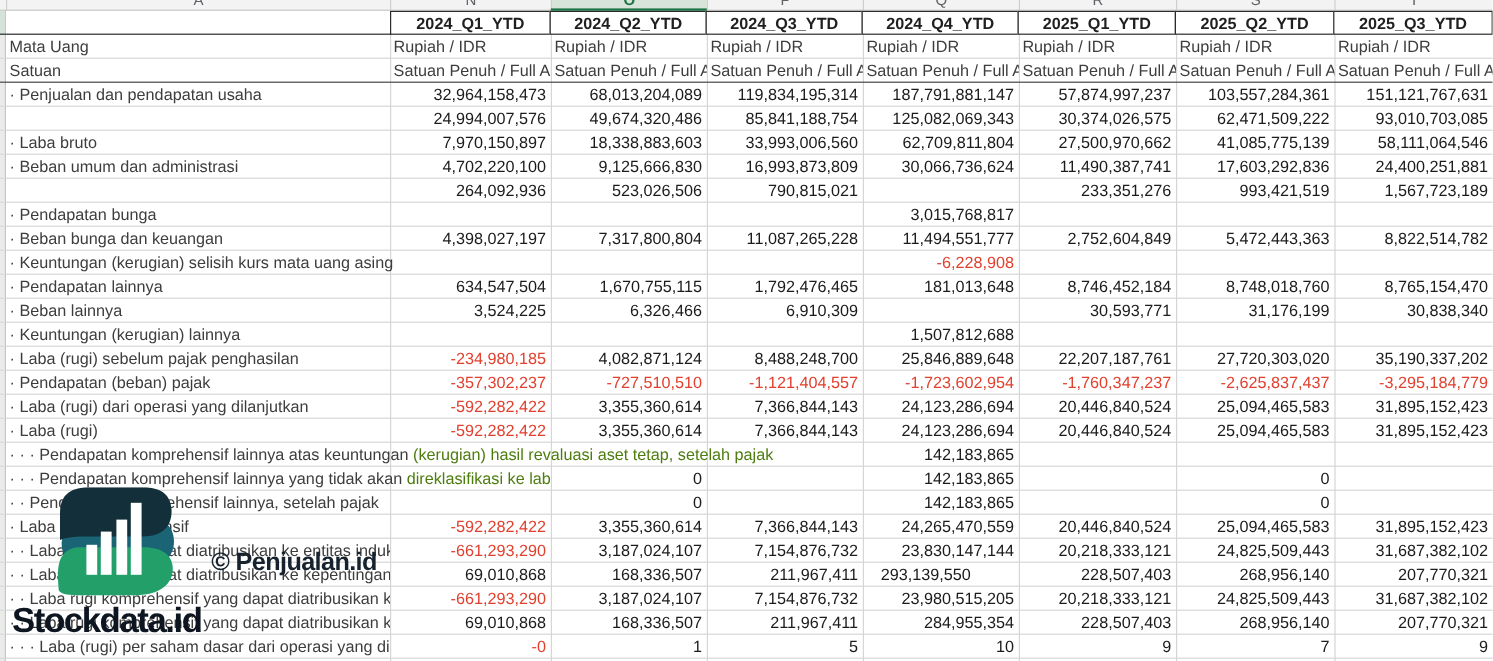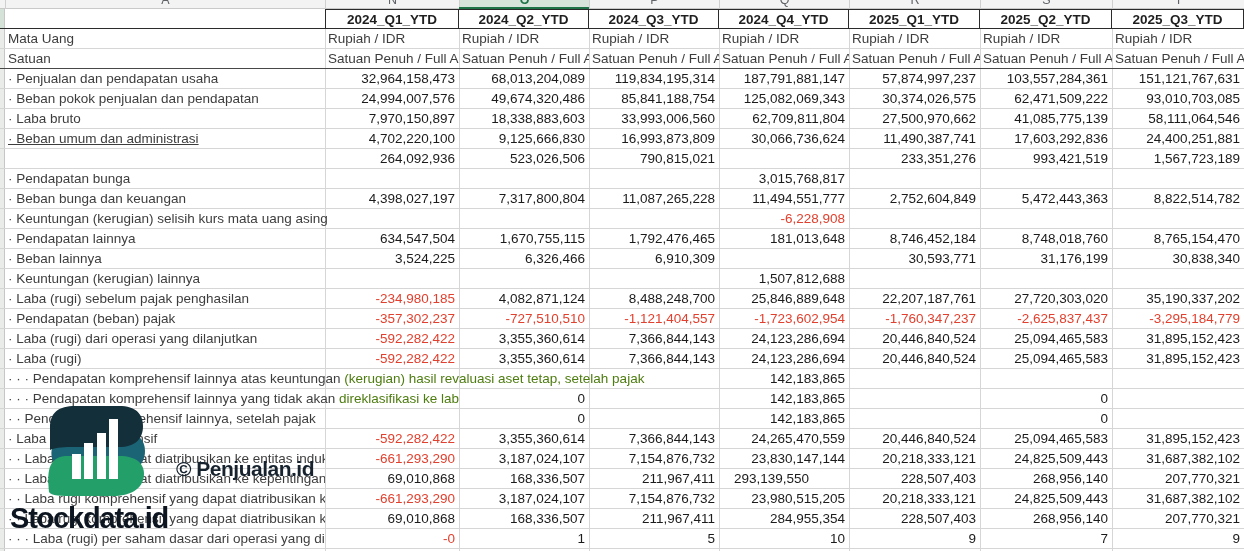--- a/index.html
+++ b/index.html
@@ -122,41 +122,40 @@
         <div class="rlabel" style="width: 317px;">· Penjualan dan pendapatan usaha</div>
         <div class="cell num" style="left: 325px; width: 134px;">32,964,158,473</div>
         <div class="cell num" style="left: 459px; width: 130px;">68,013,204,089</div>
         <div class="cell num" style="left: 589px; width: 130px;">119,834,195,314</div>
         <div class="cell num" style="left: 719px; width: 130px;">187,791,881,147</div>
         <div class="cell num" style="left: 849px; width: 131px;">57,874,997,237</div>
         <div class="cell num" style="left: 980px; width: 132px;">103,557,284,361</div>
         <div class="cell num" style="left: 1112px; width: 132px;">151,121,767,631</div>
       </div>
       <div class="row" style="top: 89px;">
-        <div class="rlabel" style="width: 317px;">· Beban pokok penjualan dan pendapatan</div>
         <div class="cell num" style="left: 325px; width: 134px;">24,994,007,576</div>
         <div class="cell num" style="left: 459px; width: 130px;">49,674,320,486</div>
         <div class="cell num" style="left: 589px; width: 130px;">85,841,188,754</div>
         <div class="cell num" style="left: 719px; width: 130px;">125,082,069,343</div>
         <div class="cell num" style="left: 849px; width: 131px;">30,374,026,575</div>
         <div class="cell num" style="left: 980px; width: 132px;">62,471,509,222</div>
         <div class="cell num" style="left: 1112px; width: 132px;">93,010,703,085</div>
       </div>
       <div class="row" style="top: 109px;">
         <div class="rlabel" style="width: 317px;">· Laba bruto</div>
         <div class="cell num" style="left: 325px; width: 134px;">7,970,150,897</div>
         <div class="cell num" style="left: 459px; width: 130px;">18,338,883,603</div>
         <div class="cell num" style="left: 589px; width: 130px;">33,993,006,560</div>
         <div class="cell num" style="left: 719px; width: 130px;">62,709,811,804</div>
         <div class="cell num" style="left: 849px; width: 131px;">27,500,970,662</div>
         <div class="cell num" style="left: 980px; width: 132px;">41,085,775,139</div>
         <div class="cell num" style="left: 1112px; width: 132px;">58,111,064,546</div>
       </div>
       <div class="row" style="top: 129px;">
-        <div class="rlabel" style="width: 317px; text-decoration: underline;">· Beban umum dan administrasi</div>
+        <div class="rlabel" style="width: 317px;">· Beban umum dan administrasi</div>
         <div class="cell num" style="left: 325px; width: 134px;">4,702,220,100</div>
         <div class="cell num" style="left: 459px; width: 130px;">9,125,666,830</div>
         <div class="cell num" style="left: 589px; width: 130px;">16,993,873,809</div>
         <div class="cell num" style="left: 719px; width: 130px;">30,066,736,624</div>
         <div class="cell num" style="left: 849px; width: 131px;">11,490,387,741</div>
         <div class="cell num" style="left: 980px; width: 132px;">17,603,292,836</div>
         <div class="cell num" style="left: 1112px; width: 132px;">24,400,251,881</div>
       </div>
       <div class="row" style="top: 149px;">
         <div class="cell num" style="left: 325px; width: 134px;">264,092,936</div>

